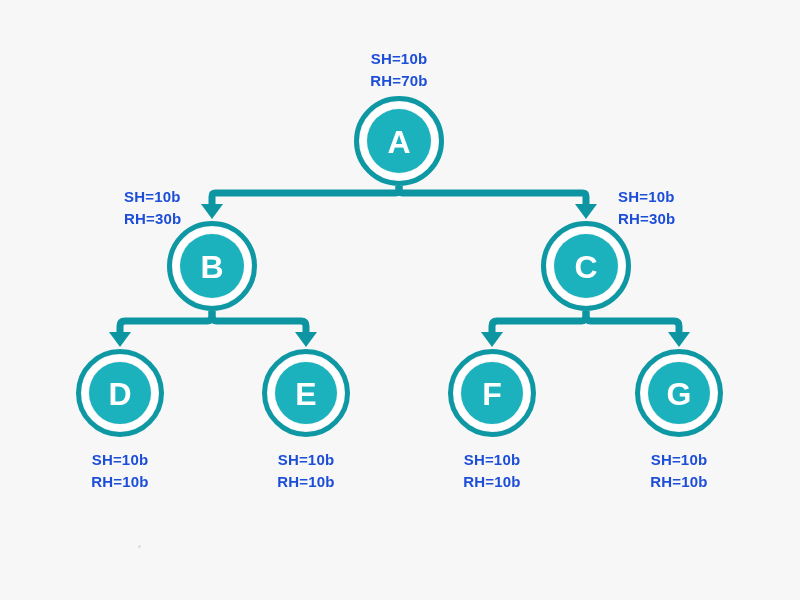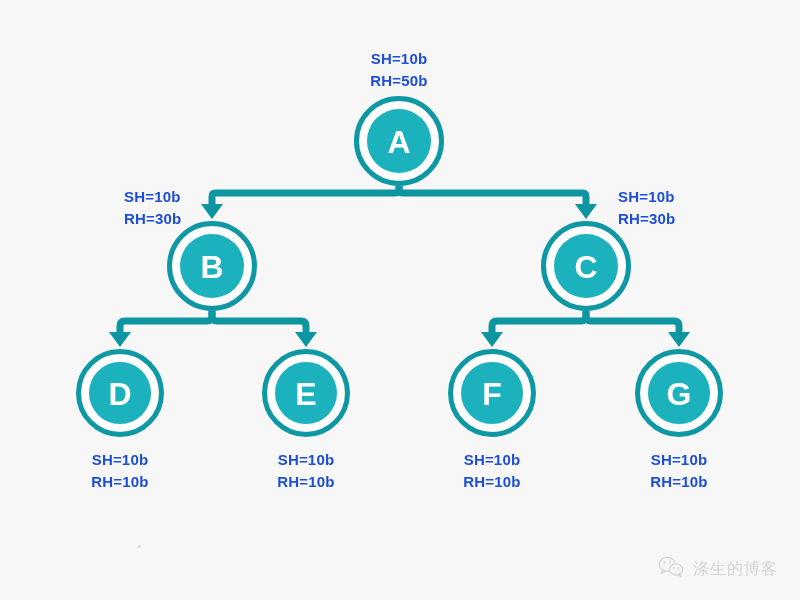--- a/index.html
+++ b/index.html
@@ -135,40 +135,25 @@
         <g>
           <circle cx="679" cy="393" r="41.5" fill="none" stroke="#0e98a4" stroke-width="5"></circle>
           <circle cx="679" cy="393" r="35" fill="none" stroke="#ffffff" stroke-width="6"></circle>
           <circle cx="679" cy="393" r="31" fill="#1bb2bd" stroke="none"></circle>
           <text x="679" y="394" class="node-letter" font-size="32">G</text>
         </g>
       </g>
   </svg>
 
   <div id="annotation-layer">
-      <div class="annotation center" style="top: 48px; left: 319px; width: 160px;"><span class="ann-line">SH=10b</span><span class="ann-line">RH=50b</span></div>
+      <div class="annotation center" style="top: 48px; left: 319px; width: 160px;"><span class="ann-line">SH=10b</span><span class="ann-line">RH=70b</span></div>
       <div class="annotation left" style="top: 186px; left: 124px;"><span class="ann-line">SH=10b</span><span class="ann-line">RH=30b</span></div>
       <div class="annotation left" style="top: 186px; left: 618px;"><span class="ann-line">SH=10b</span><span class="ann-line">RH=30b</span></div>
       <div class="annotation center" style="top: 449px; left: 40px; width: 160px;"><span class="ann-line">SH=10b</span><span class="ann-line">RH=10b</span></div>
       <div class="annotation center" style="top: 449px; left: 226px; width: 160px;"><span class="ann-line">SH=10b</span><span class="ann-line">RH=10b</span></div>
       <div class="annotation center" style="top: 449px; left: 412px; width: 160px;"><span class="ann-line">SH=10b</span><span class="ann-line">RH=10b</span></div>
       <div class="annotation center" style="top: 449px; left: 599px; width: 160px;"><span class="ann-line">SH=10b</span><span class="ann-line">RH=10b</span></div>
     </div>
 
   <div class="stray-dot"></div>
 
-  <div id="watermark">
-    <span class="wm-icon">
-      <svg width="26" height="22" viewBox="0 0 26 22" xmlns="http://www.w3.org/2000/svg" fill="none" stroke="#b8b8b8" stroke-width="1.3">
-        <ellipse cx="9.3" cy="8.3" rx="8.1" ry="6.9"></ellipse>
-        <path d="M5.2 13.9 L3.0 17.6 L7.4 15.4" stroke-linejoin="round" stroke-linecap="round"></path>
-        <circle cx="6.4" cy="6.4" r="1.05" fill="#b8b8b8" stroke="none"></circle>
-        <circle cx="12.1" cy="6.4" r="1.05" fill="#b8b8b8" stroke="none"></circle>
-        <ellipse cx="18.0" cy="13.4" rx="6.6" ry="5.6" fill="#f7f7f7"></ellipse>
-        <path d="M21.6 17.6 L23.3 20.6 L19.8 18.8" stroke-linejoin="round" stroke-linecap="round"></path>
-        <circle cx="15.8" cy="12.0" r="0.9" fill="#b8b8b8" stroke="none"></circle>
-        <circle cx="20.3" cy="12.0" r="0.9" fill="#b8b8b8" stroke="none"></circle>
-      </svg>
-    </span>
-    <span class="wm-text">涤生的博客</span>
-  </div>
 
 </div>
 
 </body></html>

